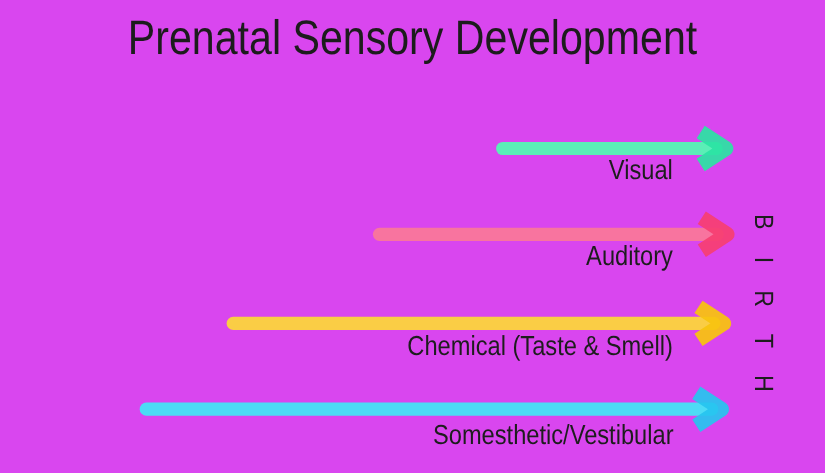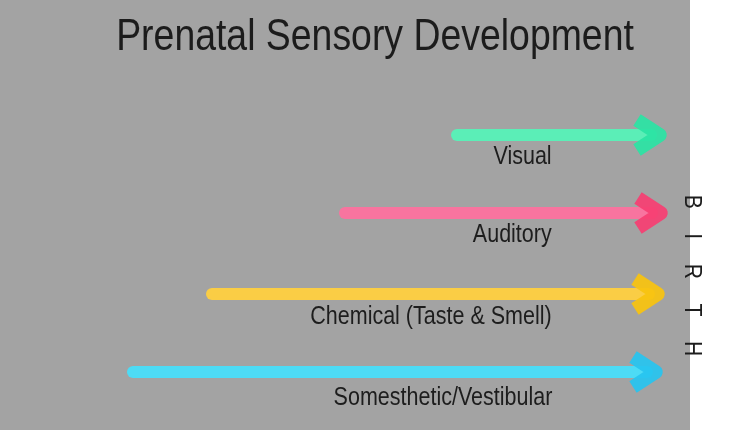--- a/index.html
+++ b/index.html
@@ -4,21 +4,21 @@
 <style>
   html,body{margin:0;padding:0;}
   body{
     width:750px;height:430px;
     background:#ffffff;
     font-family:"Liberation Sans", sans-serif;
     overflow:hidden;
     position:relative;
   }
   .stage{
-    position:absolute;left:0;top:0;width:690px;height:430px;background:#a3a3a3;
+    position:absolute;left:0;top:0;width:750px;height:430px;background:#d946ef;
   }
   .title{
     position:absolute;left:0;top:8px;width:750px;
     text-align:center;
     font-size:44px;line-height:54px;font-weight:400;
     color:#1c1c1c;
     transform:scaleX(0.85);
     transform-origin:center center;
     letter-spacing:0px;
     white-space:nowrap;

